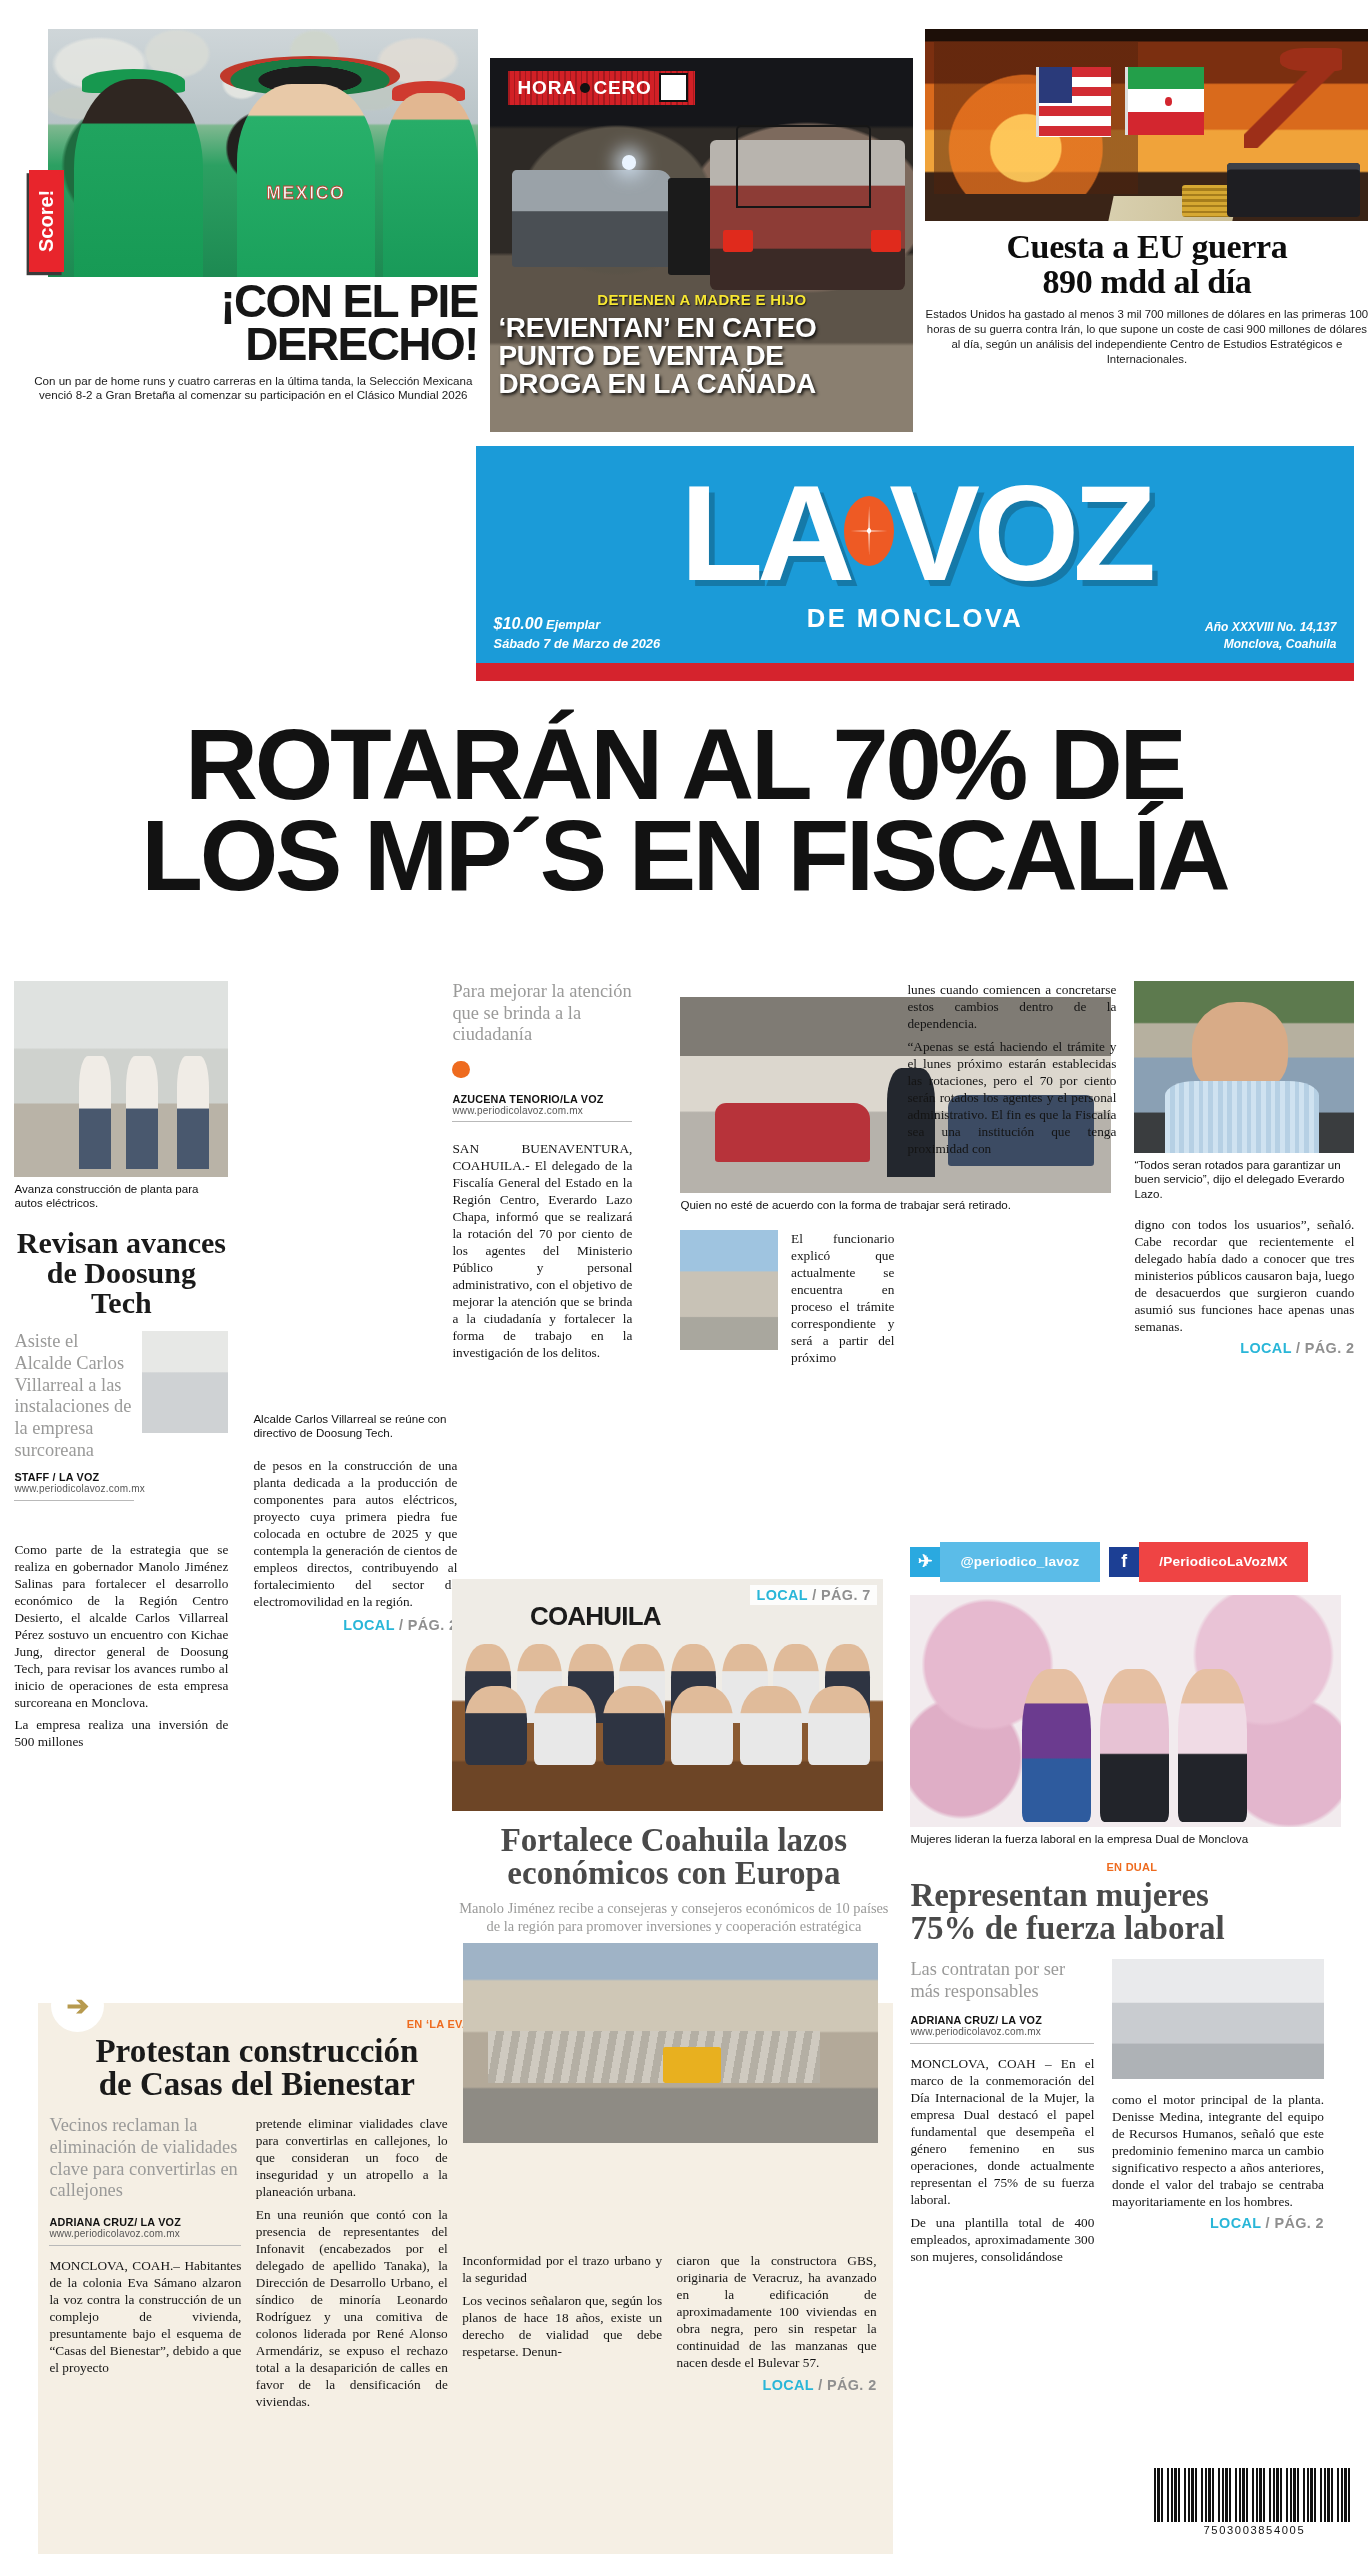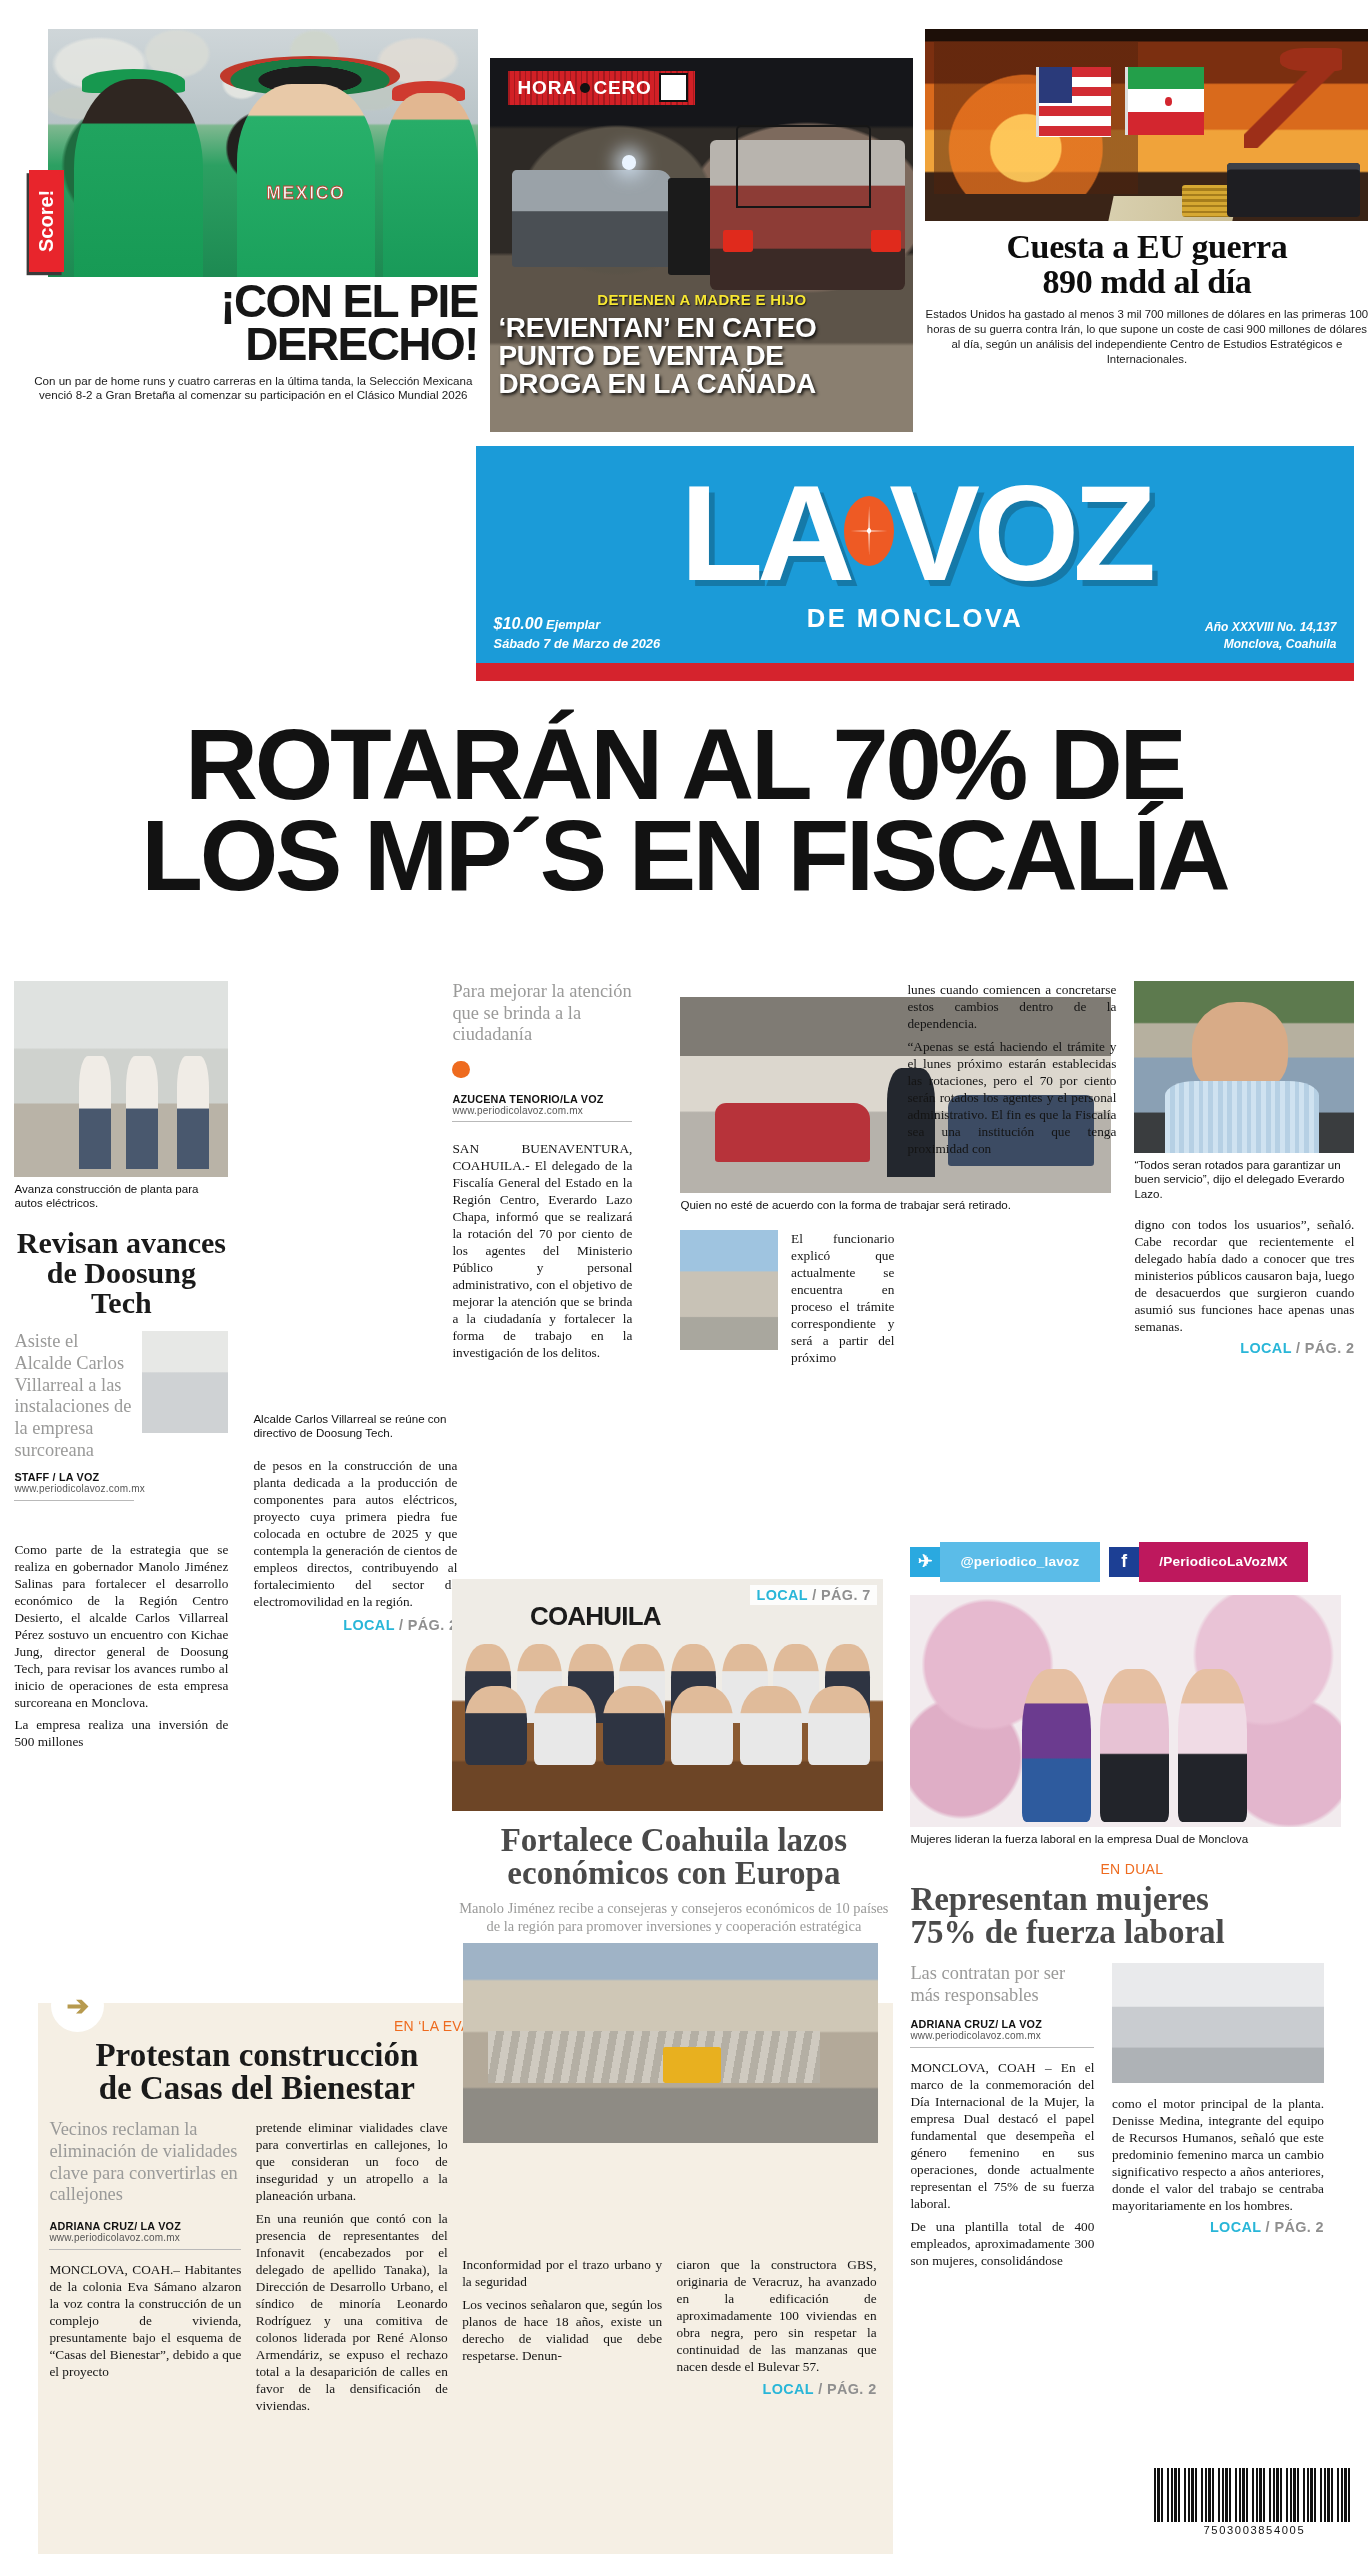--- a/index.html
+++ b/index.html
@@ -19,21 +19,21 @@
   .cap { font-size: 11.6px; line-height: 1.25; color: #111; font-family: "Liberation Sans", sans-serif; }
   .byline { font-size: 10.8px; font-weight: bold; letter-spacing: 0.2px; color:#111; }
   .weburl { font-size: 10px; color: #555; letter-spacing: 0.2px; }
   .rule { border-top: 0.8px solid #b9b9b9; margin: 5.6px 0 8px 0; }
   .deck { font-family: "Liberation Serif", serif; color: #9a9a99; font-size: 18.4px; line-height: 1.18; }
   .body-col { font-family: "Liberation Serif", serif; font-size: 13.3px; line-height: 1.28; text-align: justify; color:#141414; }
   .body-col p { margin-bottom: 5.6px; text-indent: 0; }
   .jump { font-family:"Liberation Sans", sans-serif; font-weight:bold; font-size:14.4px; letter-spacing:0.4px; text-align:right; }
   .jump .loc { color:#29b6d8; }
   .jump .pg { color:#8f8f8f; }
-  .kicker-orange { color:#ee6b1f; font-weight:normal; font-size:14px; letter-spacing:0.3px; text-align:center; }
+  .kicker-orange { color:#ee6b1f; font-weight:bold; font-size:11px; letter-spacing:0.3px; text-align:center; }
 
   
   .toprow { position:relative; height: 431px; }
 
   
   .bb-wrap { position:absolute; left:14.4px; top:29px; width:449px; height:248px; }
   .bb-photo { position:absolute; left:19px; top:0; width:430px; height:248px;
     background:
       radial-gradient(circle at 18% 55%, #1f6b3f 0 16%, transparent 17%),
       radial-gradient(circle at 50% 48%, #22201e 0 14%, transparent 15%),
@@ -195,21 +195,21 @@
 
   
   .sec3 { position:absolute; left:14.4px; top:1542px; width:1340px; }
   .social { position:absolute; left:896px; top:4.8px; width:443px; display:flex; gap:9.6px; }
   .sbtn { display:flex; align-items:center; height:30px; }
   .sbtn .ic { width:30px; height:30px; display:flex; align-items:center; justify-content:center;
     color:#fff; font-weight:bold; font-size:17.6px; }
   .sbtn .tx { padding:0 20px; height:40px; display:flex; align-items:center;
     color:#fff; font-weight:bold; font-size:13.6px; letter-spacing:0.2px; }
   .tw .ic { background:#2aa9e0; } .tw .tx { background:#5bbce8; }
-  .fb .ic { background:#1c3f94; } .fb .tx { background:#be185d; }
+  .fb .ic { background:#1c3f94; } .fb .tx { background:#ef4444; }
 
   .ph-coahuila { width:431px; height:232px; position:relative;
     background: linear-gradient(180deg,#efece6 0 52%, #8a5a32 53% 78%, #6d4526 79% 100%); }
   .ph-coahuila .logo { position:absolute; left:18%; top:6%; width:62%; height:20%;
     color:#1b1b1b; font-weight:bold; font-size:26px; letter-spacing:-0.8px; display:flex; align-items:center; }
   .ph-coahuila .row1 { position:absolute; left:3%; top:28%; width:94%; height:34%;
     display:flex; gap:1.4%; }
   .ph-coahuila .row2 { position:absolute; left:3%; top:46%; width:94%; height:34%; display:flex; gap:1.6%; }
   .pers { flex:1; border-radius:42% 42% 8% 8%; background: linear-gradient(180deg,#e0bb9a 0 34%, #2e3442 35% 100%); }
   .pers.l { background: linear-gradient(180deg,#e0bb9a 0 34%, #e8e8e8 35% 100%); }

